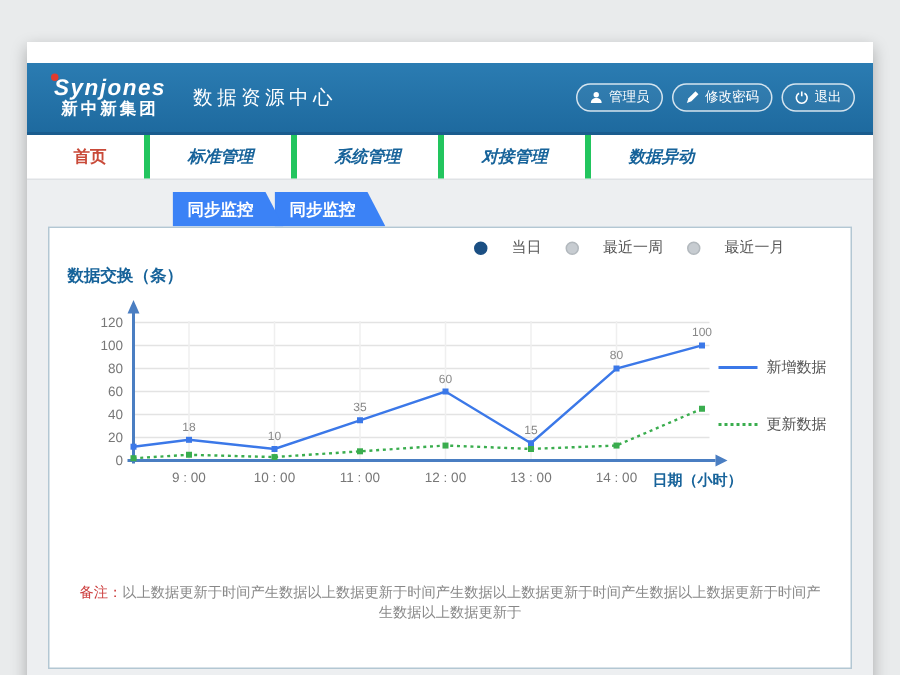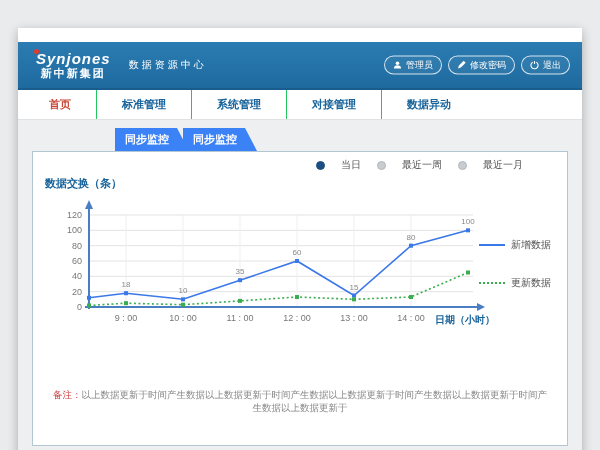--- a/index.html
+++ b/index.html
@@ -5,28 +5,28 @@
   html,body{margin:0;padding:0;}
   .stage{position:relative;width:600px;height:450px;background:#e9ebec;font-family:"Liberation Sans",sans-serif;overflow:hidden;}
   .card{position:absolute;left:18px;top:28px;width:564px;height:444px;background:#ffffff;box-shadow:0 3px 10px rgba(0,0,0,.28);display:flex;flex-direction:column;}
   .card-top-strip{height:14px;background:#ffffff;}
   
   .header{height:46px;background:linear-gradient(#2b7cb2,#1e6a9f);border-bottom:2px solid #1a5c8e;display:flex;align-items:center;color:#fff;position:relative;flex:0 0 auto;}
   .logo{margin-left:18px;text-align:center;position:relative;line-height:1.1;}
   .logo-name{font-style:italic;font-weight:bold;font-size:15px;letter-spacing:1px;display:block;}
   .logo-dot{position:absolute;left:-2px;top:-2px;width:5px;height:5px;border-radius:50%;background:#e23b2e;}
   .logo-sub{font-weight:bold;font-size:11px;letter-spacing:2px;display:block;}
-  .app-title{margin-left:18px;font-size:10px;letter-spacing:3px;}
+  .app-title{margin-left:18px;font-size:13px;letter-spacing:3px;}
   .user-actions{position:absolute;right:12px;top:50%;transform:translateY(-50%);display:flex;gap:6px;}
   .user-btn{display:flex;align-items:center;gap:4px;border:1px solid rgba(255,255,255,.8);border-radius:10px;padding:2px 8px;font-size:9px;color:#fff;background:rgba(255,255,255,.05);cursor:pointer;white-space:nowrap;}
   .user-btn .ic{display:flex;align-items:center;}
   
   .nav{height:29px;background:#fff;display:flex;align-items:stretch;border-bottom:1px solid #dfe2e5;flex:0 0 auto;padding-left:6px;}
   .nav-item{display:flex;align-items:center;padding:0 25px;font-size:11px;font-weight:bold;color:#17639a;cursor:pointer;}
-  .nav-item + .nav-item{border-left:1px solid #22c55e;}
+  .nav-item + .nav-item{border-left:4px solid #22c55e;font-style:italic;}
   .nav-item.active{color:#c94a39;}
   
   .content{flex:1 1 auto;background:#edeff1;padding:8px 14px 0 14px;display:flex;flex-direction:column;}
   .tabs{display:flex;height:23px;margin-left:1px;align-items:stretch;}
   .tab{position:relative;color:#fff;font-size:11px;font-weight:bold;padding:0 20px 0 10px;display:flex;align-items:center;gap:5px;cursor:pointer;clip-path:polygon(0 0,calc(100% - 12px) 0,100% 100%,0 100%);}
   .tab.active{background:#14568c;z-index:3;border-radius:3px 0 0 0;margin-top:47px;}
   .tab.inactive{background:#3b82f6;z-index:2;margin-left:-6px;align-items:center;}
   .tab.inactive + .tab.inactive{z-index:1;}
   .panel{flex:1 1 auto;background:#fff;border:1px solid #b3c7d3;margin-bottom:26px;position:relative;}
   

